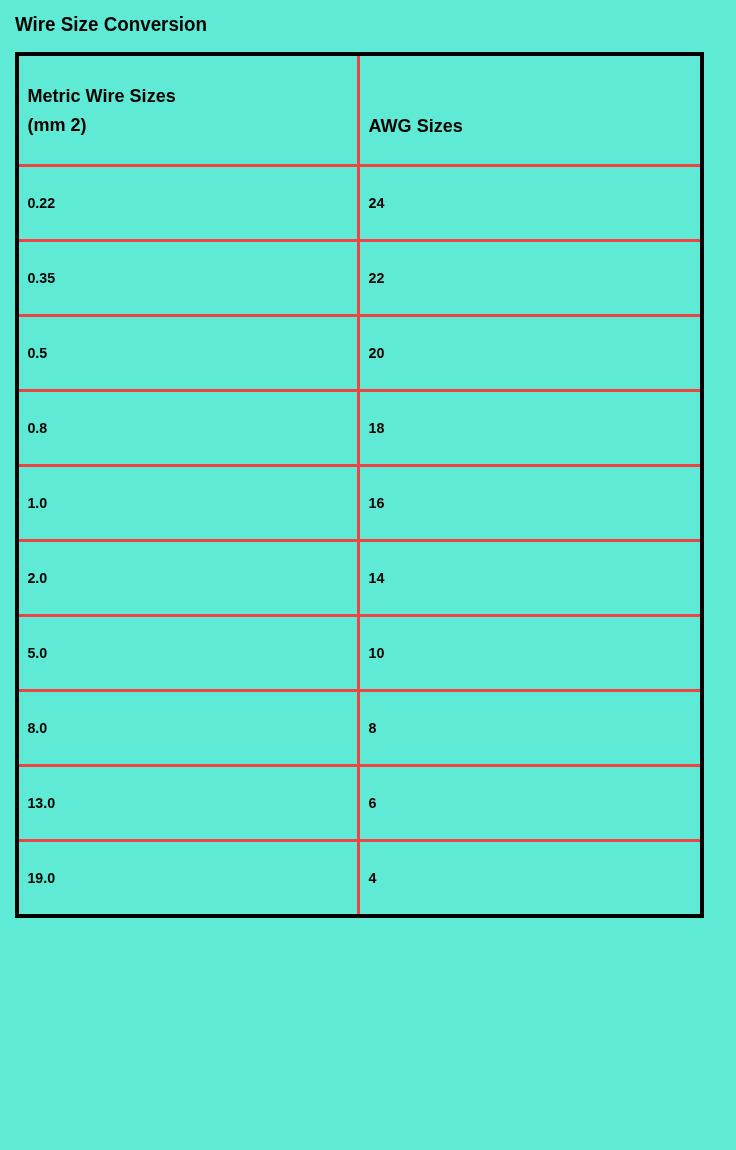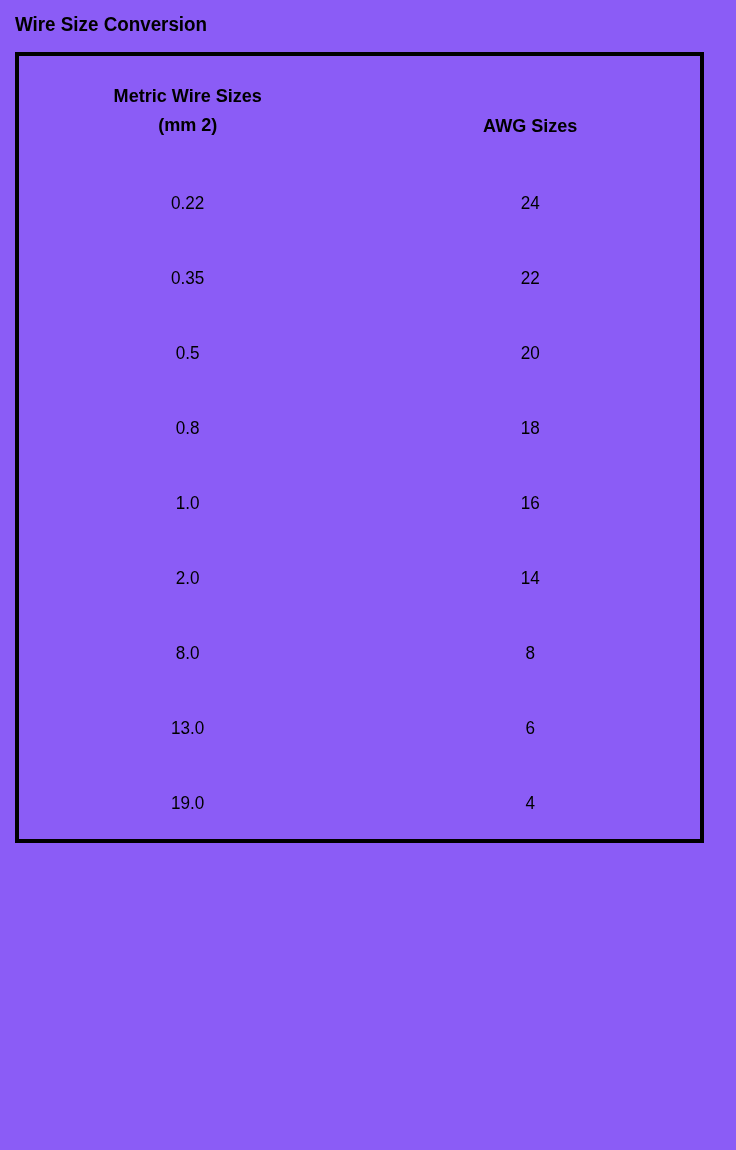--- a/index.html
+++ b/index.html
@@ -13,21 +13,21 @@
     overflow: hidden;
     font-family: "Liberation Sans", "DejaVu Sans", sans-serif;
     color: #000000;
     -webkit-font-smoothing: none;
   }
 
   #page {
     position: relative;
     width: 736px;
     height: 1150px;
-    background: #8b5cf6;
+    background: #5eead4;
   }
 
   
   .doc-title {
     position: absolute;
     left: 15px;
     top: 11px;
     font-size: 20px;
     font-weight: bold;
     letter-spacing: 0px;
@@ -45,22 +45,22 @@
     width: 685px;
     border-collapse: collapse;
     table-layout: fixed;
     border: 4px solid #000000;
   }
   .wire-table col.col-metric { width: 341px; }
   .wire-table col.col-awg    { width: 344px; }
 
   .wire-table th,
   .wire-table td {
-    border: 3px solid #8b5cf6;
-    text-align: center;
+    border: 3px solid #ef4444;
+    text-align: left;
     padding: 0;
     vertical-align: middle;
   }
 
   
   .wire-table thead th {
     height: 108px;
     font-size: 19px;
     font-weight: bold;
     line-height: 29px;
@@ -72,22 +72,22 @@
   .hdr-awg-inner {
     display: block;
     transform: scaleX(0.95);
     position: relative;
     top: 15px;
   }
 
   
   .wire-table tbody td {
     height: 72px;
-    font-size: 18px;
-    font-weight: normal;
+    font-size: 15px;
+    font-weight: bold;
     line-height: 24px;
   }
   .cell-inner {
     display: block;
     transform: scaleX(0.95);
   }
 </style>
 </head>
 <body>
 
@@ -157,20 +157,28 @@
         <tr>
           <td>
             <span class="cell-inner">2.0</span>
           </td>
           <td>
             <span class="cell-inner">14</span>
           </td>
         </tr>
         <tr>
           <td>
+            <span class="cell-inner">5.0</span>
+          </td>
+          <td>
+            <span class="cell-inner">10</span>
+          </td>
+        </tr>
+        <tr>
+          <td>
             <span class="cell-inner">8.0</span>
           </td>
           <td>
             <span class="cell-inner">8</span>
           </td>
         </tr>
         <tr>
           <td>
             <span class="cell-inner">13.0</span>
           </td>

